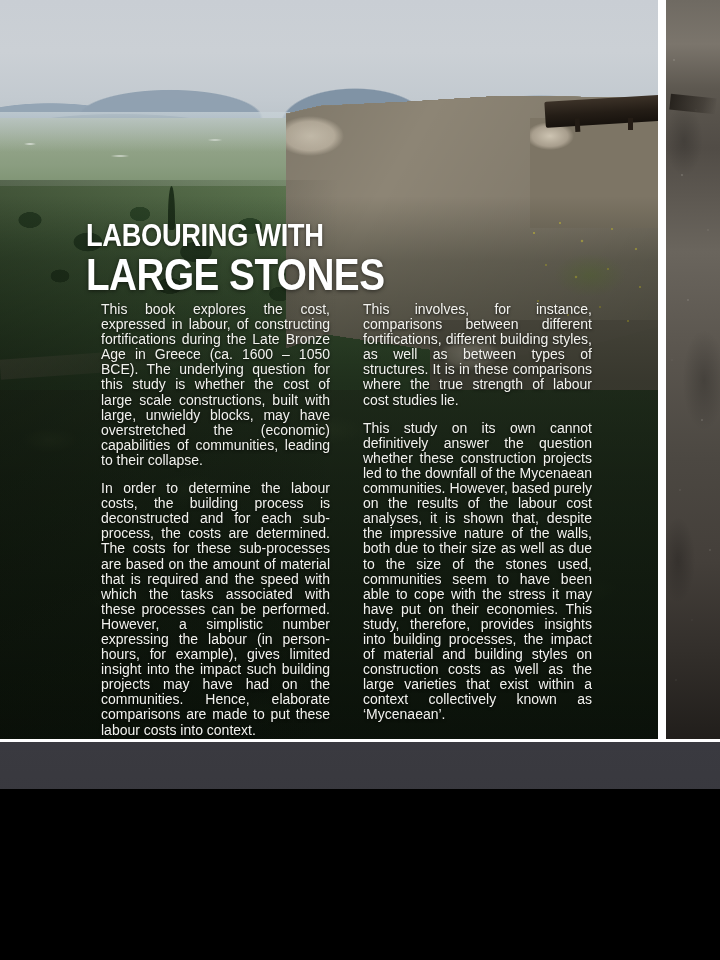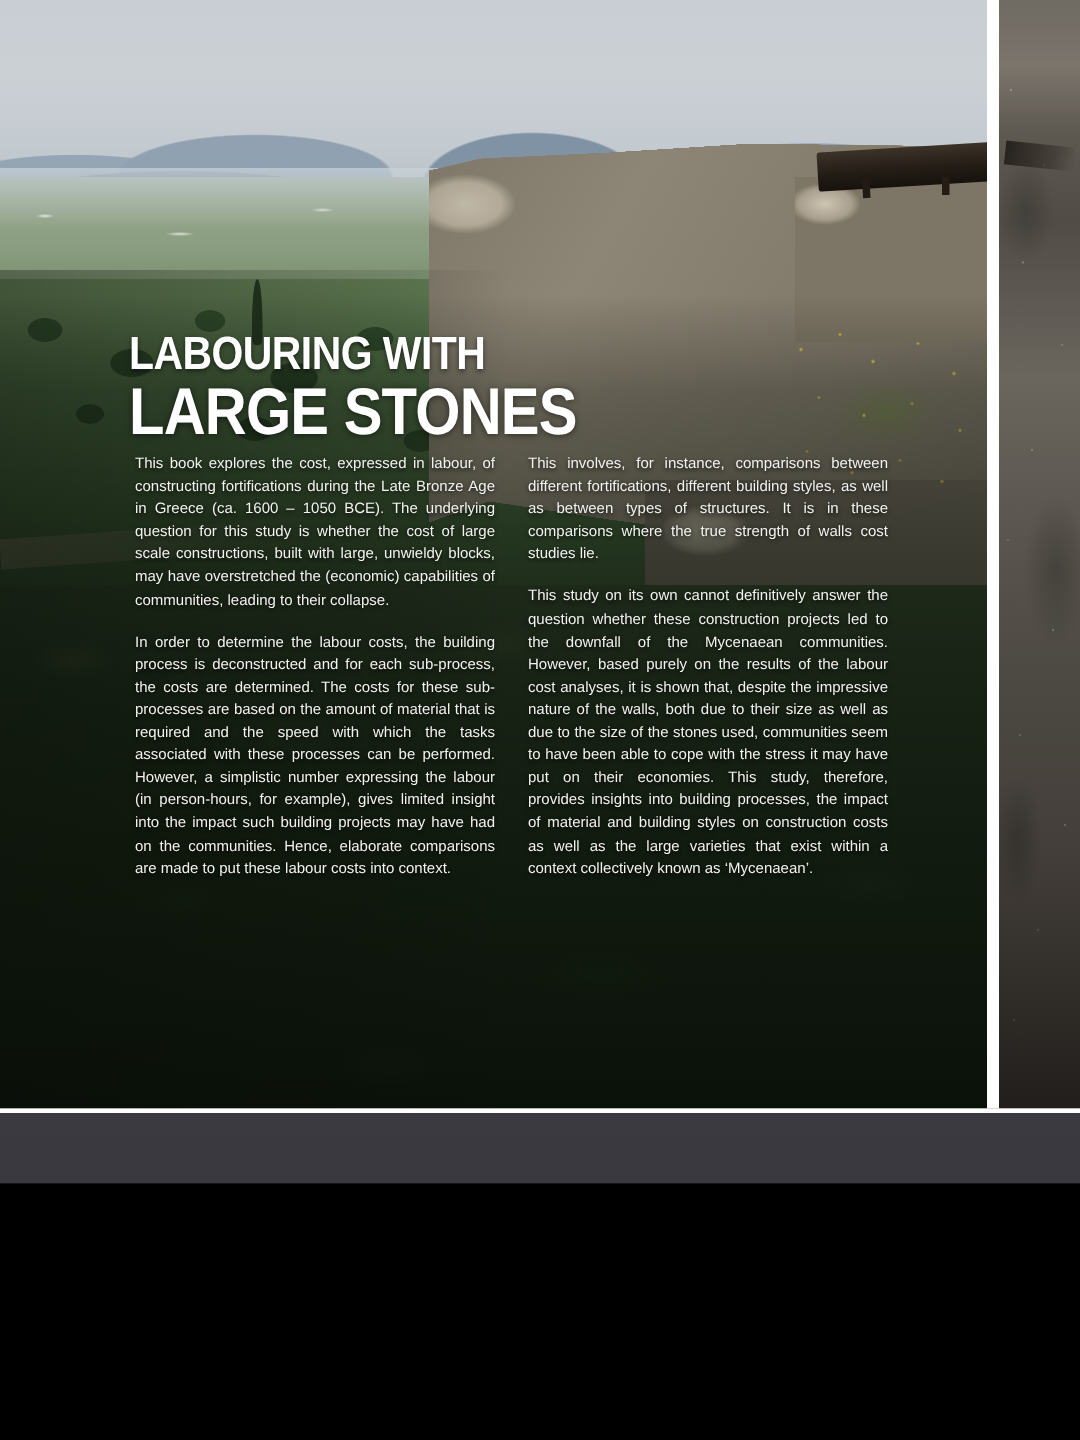--- a/index.html
+++ b/index.html
@@ -383,23 +383,23 @@
     position: absolute;
     left: 86px; top: 302px;
     width: 506px;
     display: flex;
     gap: 18px;
   }
   .col {
     width: 244px;
   }
   .col p {
-    margin: 0 0 13px 4px;
+    margin: 0 0 13px 15px;
     font-family: "Liberation Sans", sans-serif;
-    font-size: 10px;
+    font-size: 14px;
     line-height: 15.1px;
     color: #f2f2ee;
     text-align: justify;
     text-shadow: 0 1px 3px rgba(0,0,0,.75);
     hyphens: manual;
   }
   .col p:last-child { margin-bottom: 0; }
 
   
   .bottom-bar {
@@ -456,21 +456,21 @@
         <div class="title-line1">LABOURING WITH</div>
         <div class="title-line2">LARGE STONES</div>
       </div>
 
       <div class="columns">
         <div class="col">
           <p>This book explores the cost, expressed in labour, of constructing fortifications dur­ing the Late Bronze Age in Greece (ca. 1600 – 1050 BCE). The underlying question for this study is whether the cost of large scale constructions, built with large, un­wieldy blocks, may have overstretched the (economic) capabilities of communities, leading to their collapse.</p>
           <p>In order to determine the labour costs, the building process is deconstructed and for each sub-process, the costs are deter­mined. The costs for these sub-processes are based on the amount of material that is required and the speed with which the tasks associated with these processes can be performed. However, a simplistic number expressing the labour (in per­son-hours, for example), gives limited insight into the impact such building pro­jects may have had on the communities. Hence, elaborate comparisons are made to put these labour costs into context.</p>
         </div>
         <div class="col">
-          <p>This involves, for instance, comparisons between different fortifications, different building styles, as well as between types of structures. It is in these comparisons where the true strength of walls cost studies lie.</p>
+          <p>This involves, for instance, comparisons between different fortifications, different building styles, as well as between types of structures. It is in these comparisons where the true strength of labour cost studies lie.</p>
           <p>This study on its own cannot definitively answer the question whether these con­struction projects led to the downfall of the Mycenaean communities. However, based purely on the results of the labour cost analyses, it is shown that, despite the impressive nature of the walls, both due to their size as well as due to the size of the stones used, communities seem to have been able to cope with the stress it may have put on their economies. This study, therefore, provides insights into building processes, the impact of mate­rial and building styles on construction costs as well as the large varieties that ex­ist within a context collectively known as ‘Mycenaean’.</p>
         </div>
       </div>
     </div>
 
     <div class="spine-gap"></div>
 
     <div class="spine-photo">
       <div class="spine-rock"></div>
       <div class="spine-speckle"></div>

